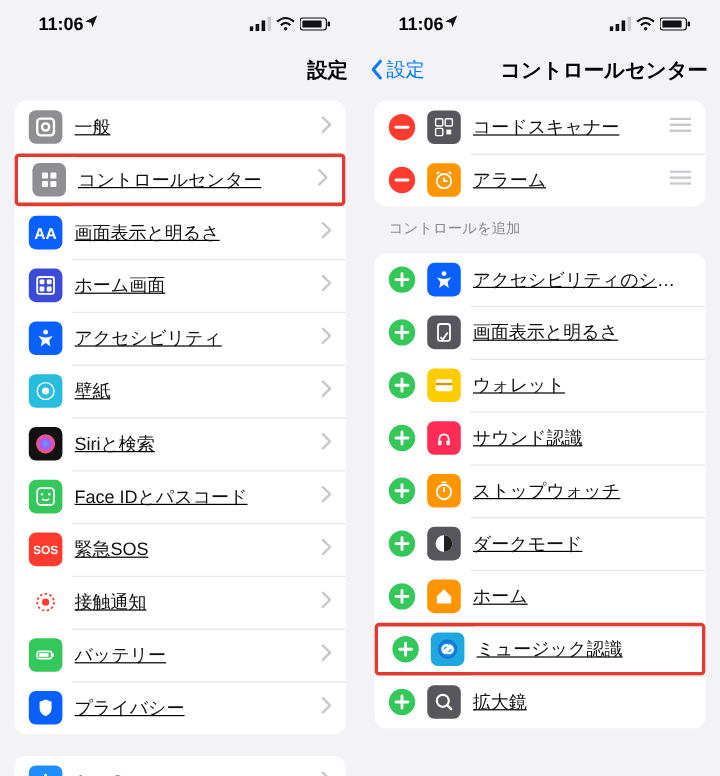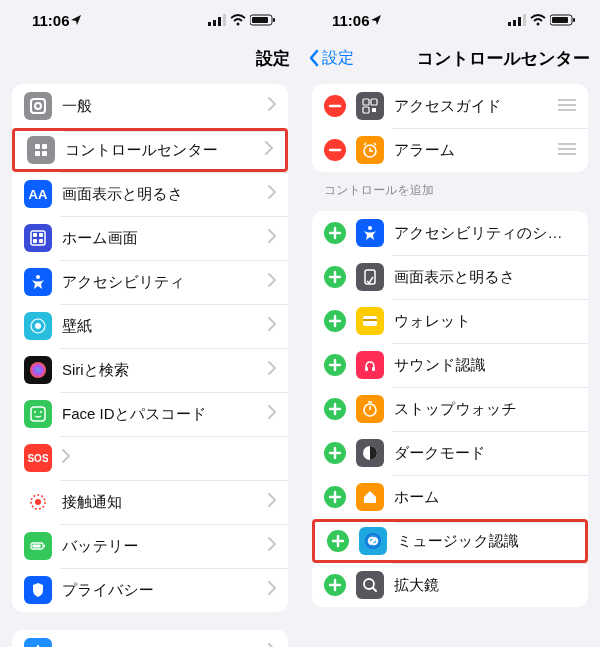--- a/index.html
+++ b/index.html
@@ -1,27 +1,27 @@
 <!DOCTYPE html>
 <html><head>
 <meta charset="utf-8">
 <style>
 * { margin: 0; padding: 0; box-sizing: border-box; font-family: -apple-system, "Hiragino Sans", sans-serif; }
 body { background: #fff; width: 600px; height: 647px; display: flex; }
 .phone { width: 300px; height: 647px; background: #f2f2f7; display: flex; flex-direction: column; overflow: hidden; }
 .statusbar { height: 40px; display: flex; justify-content: space-between; align-items: center; padding: 0 24px 0 32px; font-size: 15px; font-weight: 600; }
-.sb-left { display: flex; align-items: center; gap: 0; }
+.sb-left { display: flex; align-items: flex-start; gap: 0; }
 .sb-right { display: flex; align-items: center; gap: 4px; }
 .signal svg, .wifi svg, .battery svg, .loc svg { display: block; }
 .navbar { height: 36px; display: flex; align-items: center; justify-content: flex-end; position: relative; padding: 0 10px; }
 .navbar .title { font-size: 17px; font-weight: 600; }
 .navbar .back { position: absolute; left: 8px; display: flex; align-items: center; color: #007aff; font-size: 16px; }
 .navbar .back svg { margin-right: 2px; }
 .content { flex: 1; overflow-y: auto; }
-.group { background: #fff; margin: 18px 12px 0 12px; border-radius: 10px; overflow: hidden; }
+.group { background: #fff; margin: 18px 12px 0 12px; border-radius: 10px; overflow: hidden; text-decoration: underline; }
 .group.nomtop { margin-top: 8px; }
 .section-header { font-size: 12px; color: #8a8a8e; padding: 10px 13px 4px 24px; }
 .row { display: flex; align-items: center; height: 44px; padding: 0 12px; position: relative; }
 .row + .row::before { content: ""; position: absolute; left: 48px; right: 0; top: 0; height: 1px; background: #e5e5ea; }
 .row.with-btn + .row::before { left: 80px; }
 .appicon { width: 28px; height: 28px; border-radius: 6px; display: flex; align-items: center; justify-content: center; margin-right: 10px; flex-shrink: 0; }
 .row-label { flex: 1; font-size: 15px; color: #111; white-space: nowrap; overflow: hidden; text-overflow: ellipsis; }
 .chevron { color: #c7c7cc; flex-shrink: 0; }
 .circlebtn { width: 22px; height: 22px; border-radius: 50%; display: flex; align-items: center; justify-content: center; margin-right: 10px; flex-shrink: 0; }
 .circlebtn.add { background: #34c759; color: #fff; }
@@ -293,20 +293,21 @@
     <span class="chevron"><svg width="8" height="14" viewBox="0 0 8 14">
               <path d="M1 1 L7 7 L1 13" stroke="#c7c7cc" stroke-width="2" fill="none" stroke-linecap="round" stroke-linejoin="round"></path>
             </svg></span>
   </div>
         <div class="row">
     <div class="appicon" style="background:#ff3b30">
             <svg width="20" height="20" viewBox="0 0 20 20">
               <use href="#i-sos"></use>
             </svg>
           </div>
+    <span class="row-label">緊急SOS</span>
     <span class="chevron"><svg width="8" height="14" viewBox="0 0 8 14">
               <path d="M1 1 L7 7 L1 13" stroke="#c7c7cc" stroke-width="2" fill="none" stroke-linecap="round" stroke-linejoin="round"></path>
             </svg></span>
   </div>
         <div class="row">
     <div class="appicon" style="background:#fff">
             <svg width="20" height="20" viewBox="0 0 20 20">
               <use href="#i-exposure"></use>
             </svg>
           </div>
@@ -405,21 +406,21 @@
     <div class="circlebtn remove">
             <svg width="22" height="22" viewBox="0 0 22 22">
               <path d="M6 11 H16" stroke="#fff" stroke-width="2.4" stroke-linecap="round"></path>
             </svg>
           </div>
           <div class="appicon" style="background:#56565c">
             <svg width="20" height="20" viewBox="0 0 20 20">
               <use href="#i-qr"></use>
             </svg>
           </div>
-    <span class="row-label">アクセスガイド</span>
+    <span class="row-label">コードスキャナー</span>
     <span class="drag"><svg width="18" height="12" viewBox="0 0 18 12">
               <rect y="0" width="18" height="2" fill="#c7c7cc"></rect>
               <rect y="5" width="18" height="2" fill="#c7c7cc"></rect>
               <rect y="10" width="18" height="2" fill="#c7c7cc"></rect>
             </svg></span>
   </div>
   <div class="row with-btn">
     <div class="circlebtn remove">
             <svg width="22" height="22" viewBox="0 0 22 22">
               <path d="M6 11 H16" stroke="#fff" stroke-width="2.4" stroke-linecap="round"></path>

